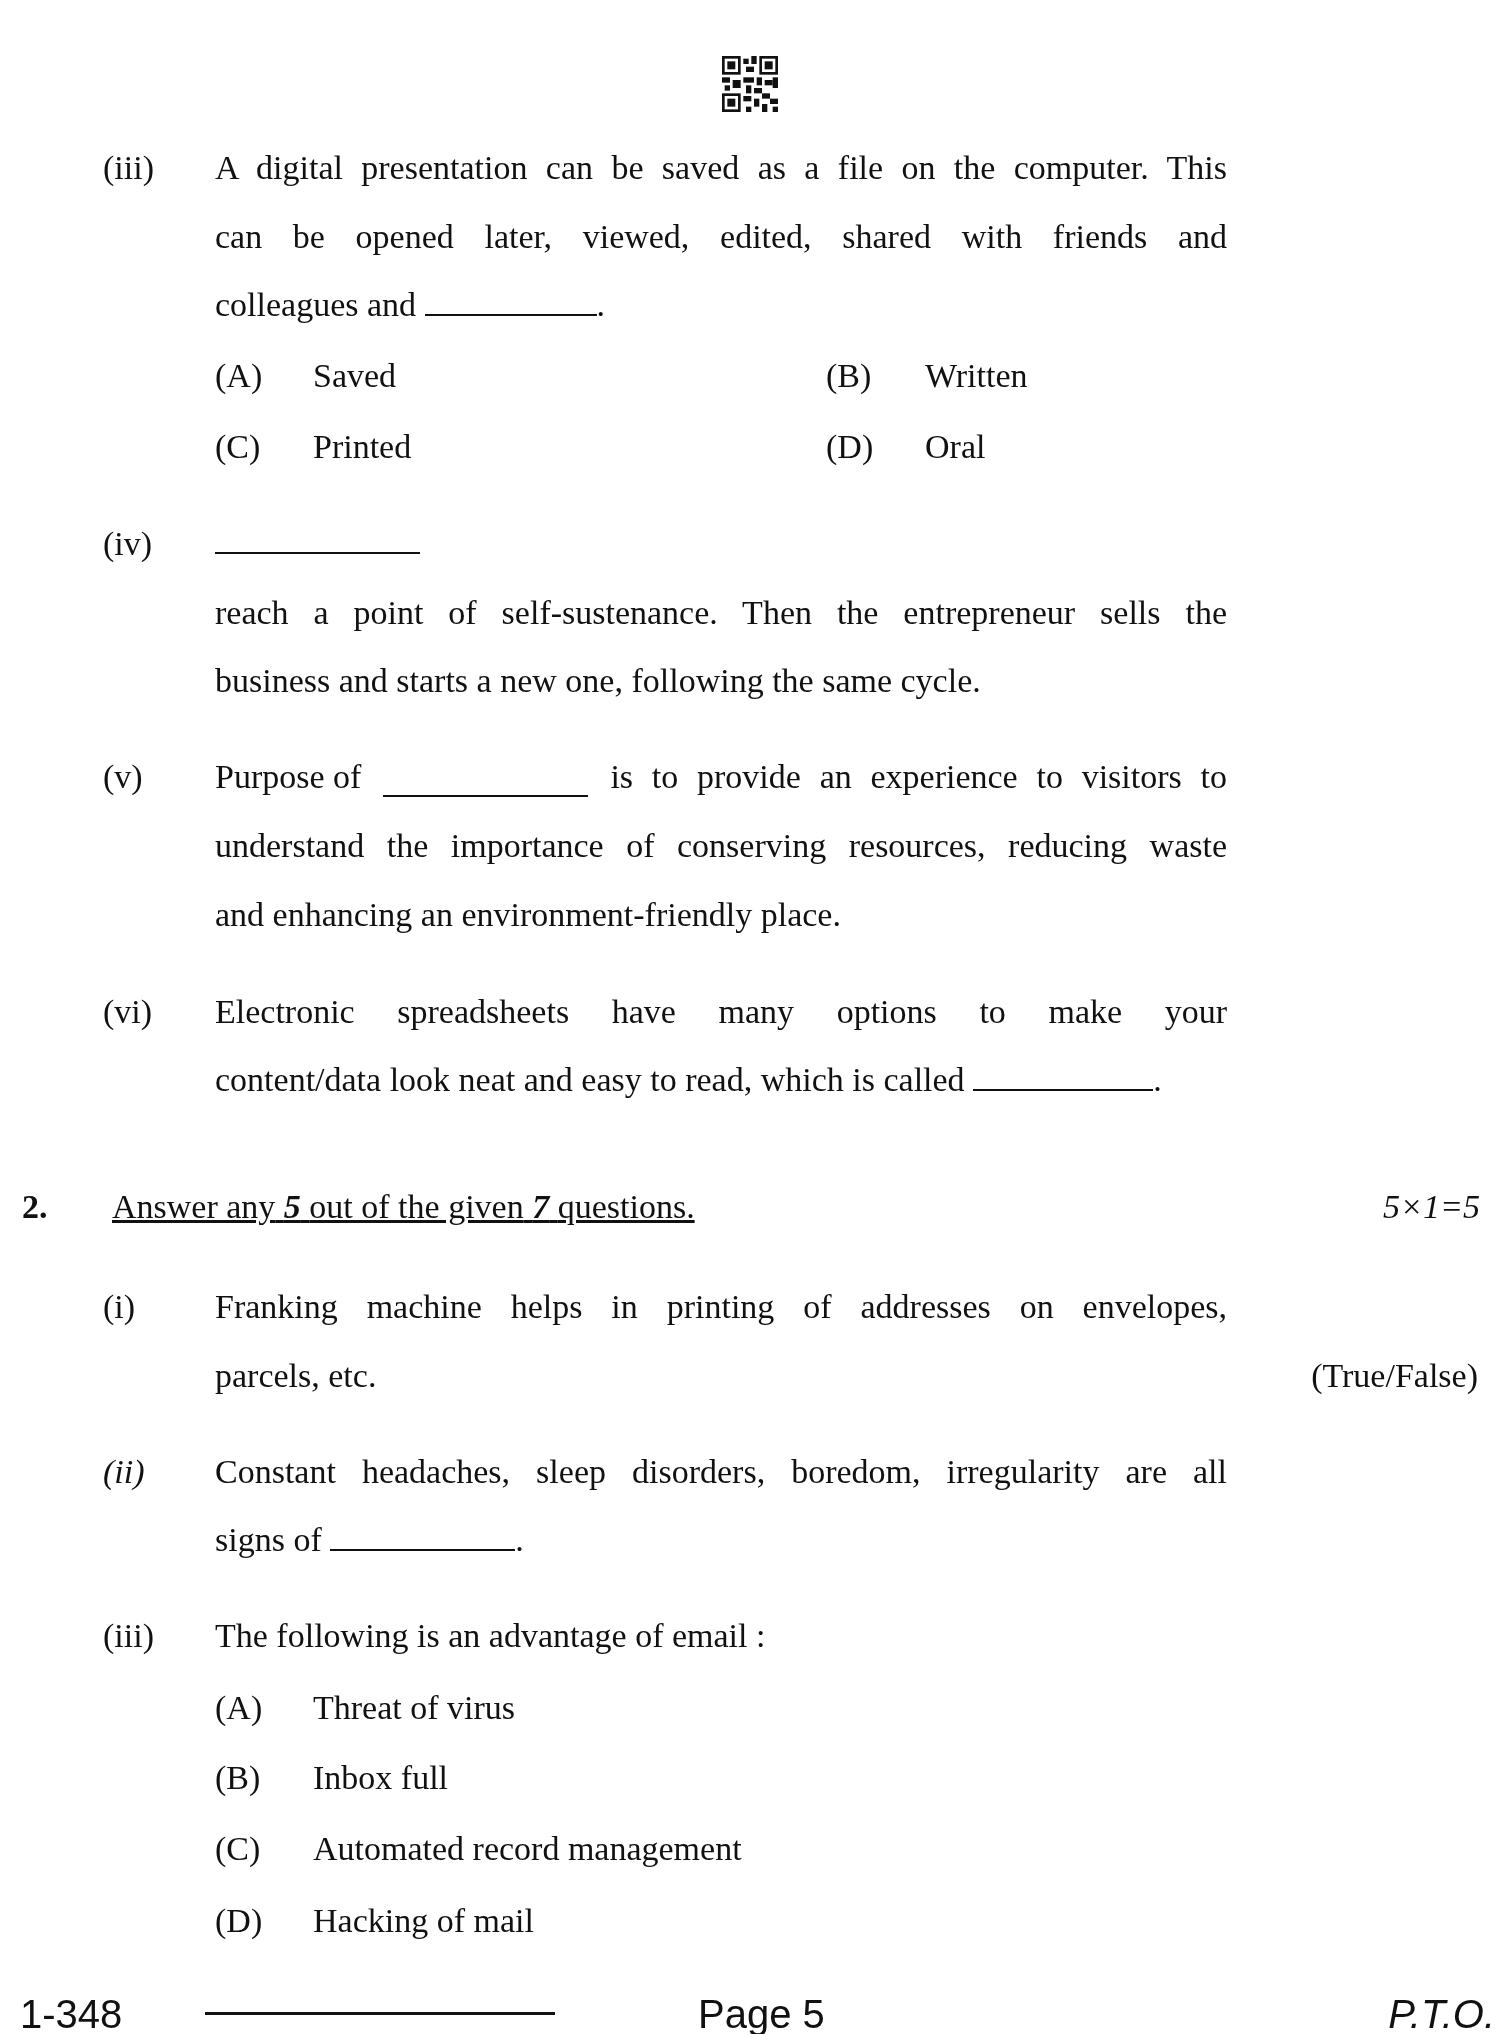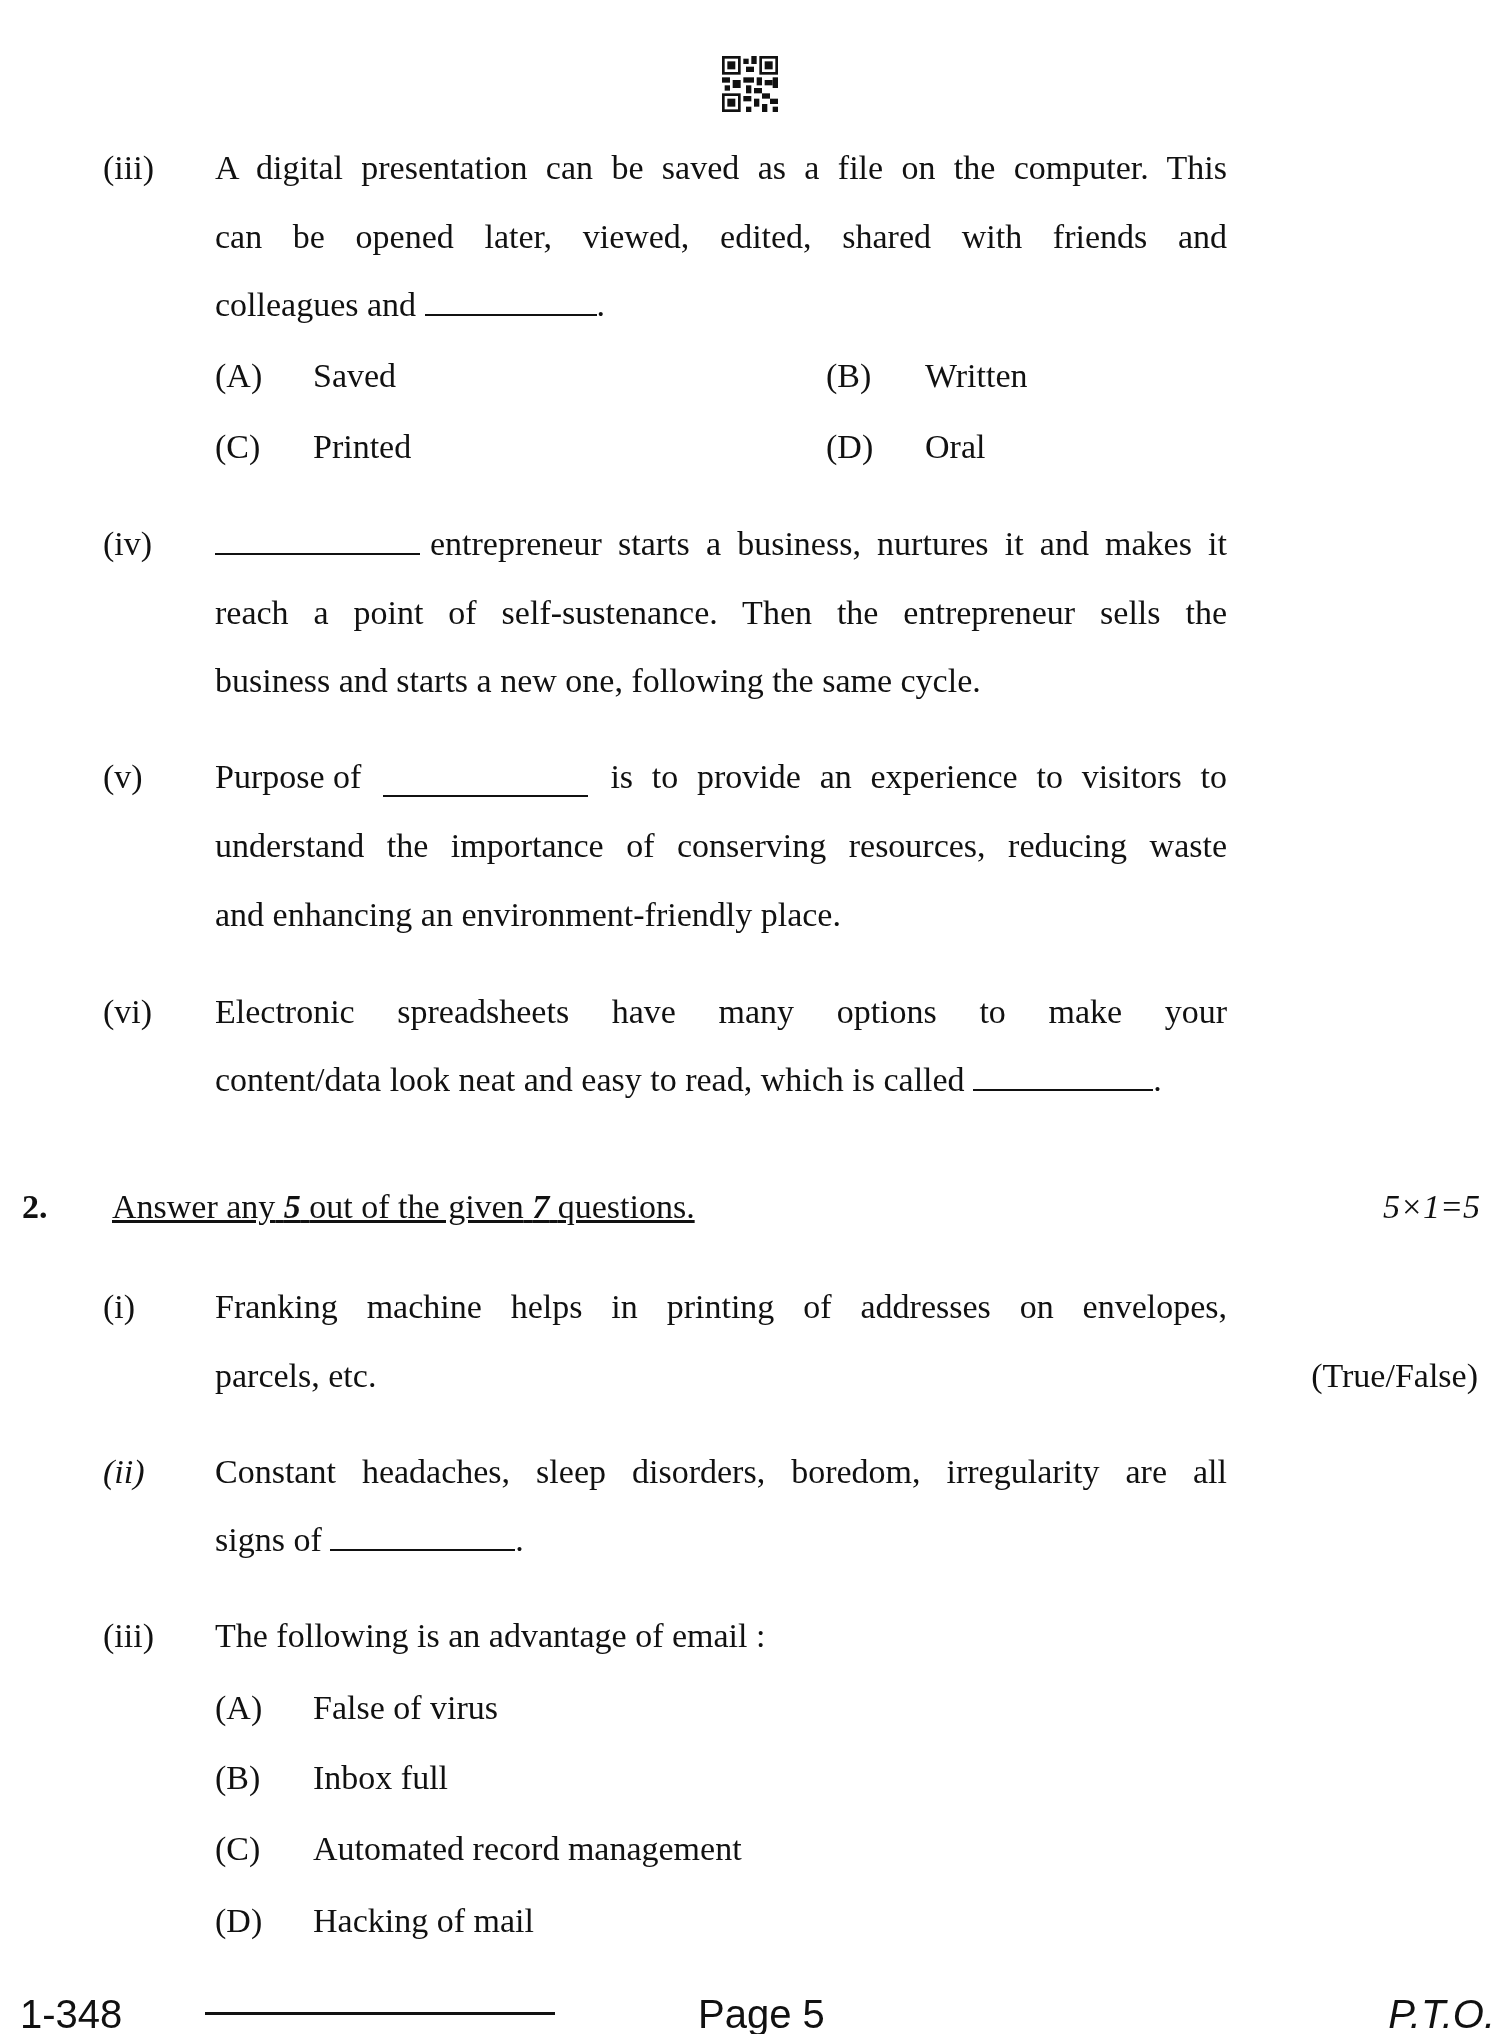--- a/index.html
+++ b/index.html
@@ -65,21 +65,20 @@
 <div class="ln" style="left:826px; top:356px;">(B)</div>
 <div class="ln" style="left:925px; top:356px;">Written</div>
 <div class="ln" style="left:215px; top:427px;">(C)</div>
 <div class="ln" style="left:313px; top:427px;">Printed</div>
 <div class="ln" style="left:826px; top:427px;">(D)</div>
 <div class="ln" style="left:925px; top:427px;">Oral</div>
 
 <div class="num" style="left:103px; top:524px;">(iv)</div>
 <div class="ln" style="left:215px; top:524px; width:1012px; display:flex; align-items:baseline;">
   <span class="blank" style="width:205px; margin-right:10px; flex:none;"></span>
-  <span style="flex:1; text-align:justify; text-align-last:justify;">entrepreneur starts a business, nurtures it and makes it</span>
 </div>
 <div class="ln just" style="left:215px; top:593px;">reach a point of self-sustenance. Then the entrepreneur sells the</div>
 <div class="ln" style="left:215px; top:661px;">business and starts a new one, following the same cycle.</div>
 
 <div class="num" style="left:103px; top:757px;">(v)</div>
 <div class="ln" style="left:215px; top:757px; width:1012px; display:flex; align-items:flex-end;">
   <span style="flex:none;">Purpose of</span>
   <span class="blank" style="width:205px; margin:0 22px; flex:none;"></span>
   <span style="flex:1; text-align:justify; text-align-last:justify;">is to provide an experience to visitors to</span>
 </div>
@@ -111,21 +110,21 @@
 <div class="num" style="left:103px; top:1452px;font-style:italic;">(ii)</div>
 <div class="ln just" style="left:215px; top:1452px;">Constant headaches, sleep disorders, boredom, irregularity are all</div>
 <div class="ln" style="left:215px; top:1520px;">
   <span>signs of</span>
   <span class="blank" style="width:185px;"></span><span>.</span>
 </div>
 
 <div class="num" style="left:103px; top:1616px;">(iii)</div>
 <div class="ln" style="left:215px; top:1616px;">The following is an advantage of email :</div>
 <div class="ln" style="left:215px; top:1688px;">(A)</div>
-<div class="ln" style="left:313px; top:1688px;">False of virus</div>
+<div class="ln" style="left:313px; top:1688px;">Threat of virus</div>
 <div class="ln" style="left:215px; top:1758px;">(B)</div>
 <div class="ln" style="left:313px; top:1758px;">Inbox full</div>
 <div class="ln" style="left:215px; top:1829px;">(C)</div>
 <div class="ln" style="left:313px; top:1829px;">Automated record management</div>
 <div class="ln" style="left:215px; top:1901px;">(D)</div>
 <div class="ln" style="left:313px; top:1901px;">Hacking of mail</div>
 
 <div class="footer" style="left:20px; top:1996px;">1-348</div>
 <div class="footer-rule"></div>
 <div class="footer" style="left:698px; top:1996px;">Page 5</div>

